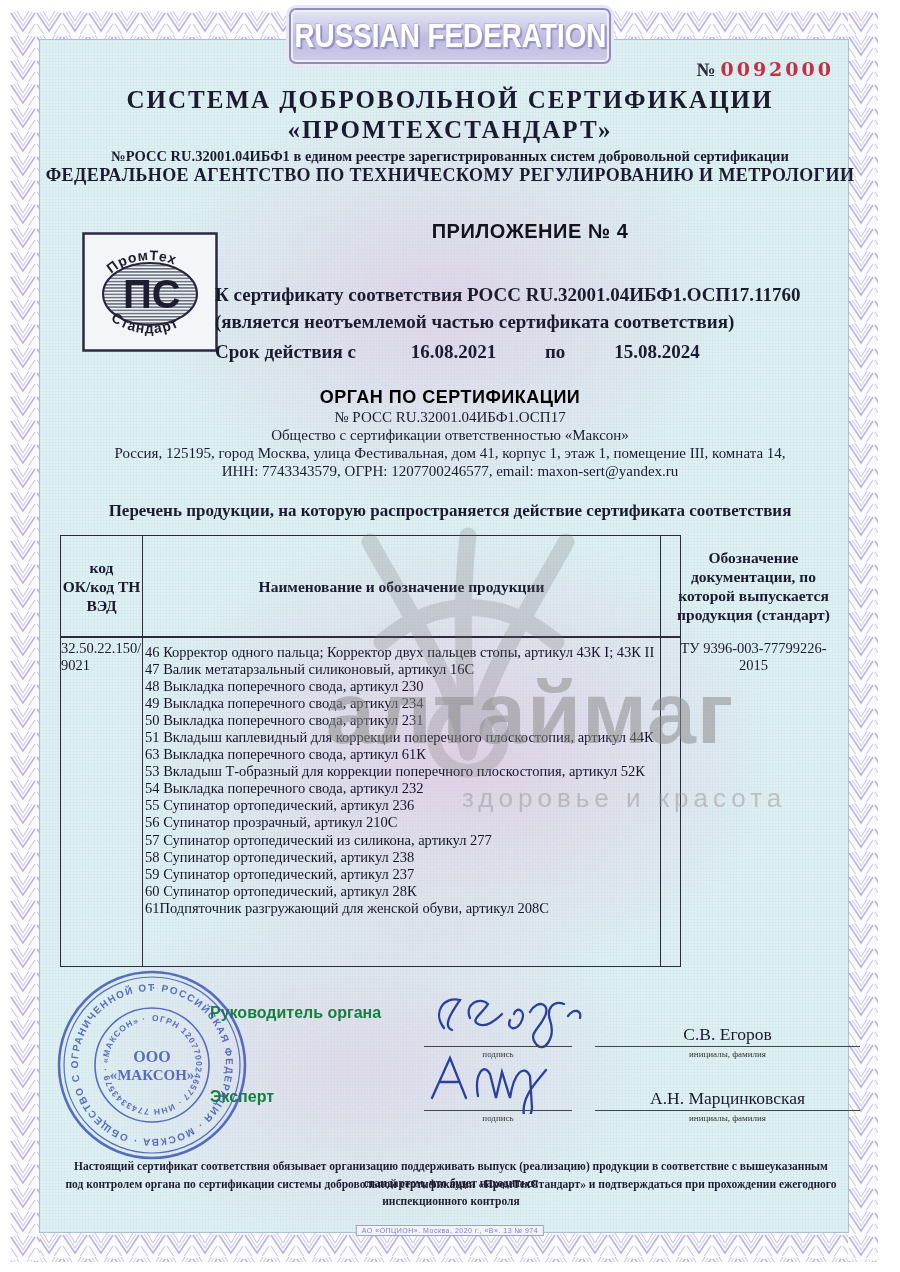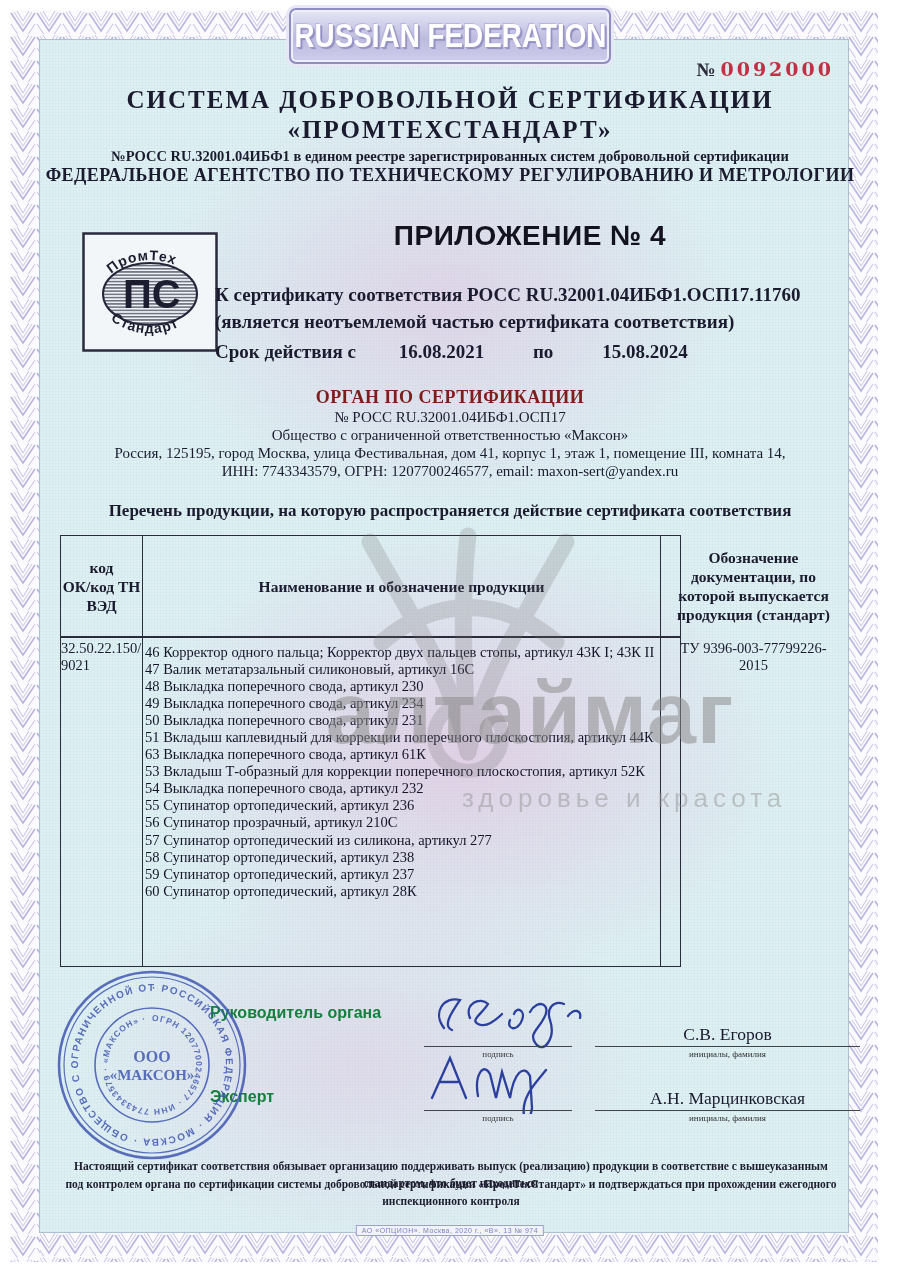--- a/index.html
+++ b/index.html
@@ -30,26 +30,26 @@
 
   .serial{position:absolute;right:66px;top:58px;font-size:19px;z-index:5;}
   .serial .sym{color:#2c2c3c;font-weight:bold;}
   .serial .num{color:#c23044;font-weight:bold;letter-spacing:3px;font-family:"DejaVu Serif",serif;}
 
   .t1{left:0;right:0;top:86px;font-size:25px;letter-spacing:2px;}
   .t2{left:0;right:0;top:116px;font-size:25px;letter-spacing:2px;}
   .t3{left:0;right:0;top:148px;font-size:14.5px;}
   .t4{left:0;right:0;top:165px;font-size:18px;letter-spacing:.4px;}
 
-  .appx{left:220px;width:620px;top:220px;font-size:28px;letter-spacing:.5px;color:#13131f;}
+  .appx{left:220px;width:620px;top:220px;font-size:20px;letter-spacing:.5px;color:#13131f;}
   .certline{left:215px;width:645px;top:281px;font-size:19px;line-height:27px;}
   .validity{left:215px;width:645px;top:341px;font-size:19px;}
-  .validity .gap1{margin-left:38px;} .validity .gap2{margin-left:44px;} .validity .gap3{margin-left:44px;}
-
-  .orgh{left:0;right:0;top:387px;font-size:18px;letter-spacing:.5px;color:#7f1d1d;font-family:Liberation Serif, serif;}
+  .validity .gap1{margin-left:50px;} .validity .gap2{margin-left:44px;} .validity .gap3{margin-left:44px;}
+
+  .orgh{left:0;right:0;top:387px;font-size:18px;letter-spacing:.5px;color:#000000;}
   .orgl{left:0;right:0;font-size:15px;}
 
   .perechen{left:0;right:0;top:501px;font-size:17px;}
 
   .tbl{left:60px;top:535px;width:621px;height:432px;border:1.5px solid #2b2b3b;box-sizing:border-box;}
   .th{position:absolute;box-sizing:border-box;border-right:1.5px solid #2b2b3b;top:0;height:100px;
       display:flex;align-items:center;justify-content:center;font-weight:bold;font-size:15.5px;line-height:19px;text-align:center;}
   .hrule{position:absolute;left:0;right:0;top:100px;height:1.5px;background:#2b2b3b;}
   .td{position:absolute;box-sizing:border-box;border-right:1.5px solid #2b2b3b;top:101.5px;bottom:0;font-size:14.5px;line-height:17.1px;}
   .c1{left:0;width:82px;} .c2{left:82px;width:518px;} .c3{left:600px;width:185px;border-right:none !important;}
@@ -149,21 +149,21 @@
   </div>
   <div class="abs ser b validity">
     <span>Срок действия с</span>
     <span class="gap1">16.08.2021</span>
     <span class="gap2">по</span>
     <span class="gap3">15.08.2024</span>
   </div>
 
   <div class="abs ctr sans b orgh">ОРГАН ПО СЕРТИФИКАЦИИ</div>
   <div class="abs ctr ser orgl" style="top:409px">№ РОСС RU.32001.04ИБФ1.ОСП17</div>
-  <div class="abs ctr ser orgl" style="top:427px">Общество с ограниченной ответственностью «Максон»</div>
+  <div class="abs ctr ser orgl" style="top:427px">Общество с сертификации ответственностью «Максон»</div>
   <div class="abs ctr ser orgl" style="top:445px">Россия, 125195, город Москва, улица Фестивальная, дом 41, корпус 1, этаж 1, помещение III, комната 14,</div>
   <div class="abs ctr ser orgl" style="top:463px">ИНН: 7743343579, ОГРН: 1207700246577, email: maxon-sert@yandex.ru</div>
 
   <div class="abs ctr ser b perechen">Перечень продукции, на которую распространяется действие сертификата соответствия</div>
 
   <div class="abs tbl ser">
     <div class="th c1">
       <div>
         <div>код</div>
         <div>ОК/код ТН</div>
@@ -191,20 +191,21 @@
           <div class="item-line">51 Вкладыш каплевидный для коррекции поперечного плоскостопия, артикул 44К</div>
           <div class="item-line">63 Выкладка поперечного свода, артикул 61К</div>
           <div class="item-line">53 Вкладыш Т-образный для коррекции поперечного плоскостопия, артикул 52К</div>
           <div class="item-line">54 Выкладка поперечного свода, артикул 232</div>
           <div class="item-line">55 Супинатор ортопедический, артикул 236</div>
           <div class="item-line">56 Супинатор прозрачный, артикул 210С</div>
           <div class="item-line">57 Супинатор ортопедический из силикона, артикул 277</div>
           <div class="item-line">58 Супинатор ортопедический, артикул 238</div>
           <div class="item-line">59 Супинатор ортопедический, артикул 237</div>
           <div class="item-line">60 Супинатор ортопедический, артикул 28К</div>
+          <div class="item-line">61Подпяточник разгружающий для женской обуви, артикул 208С</div>
         </div>
     </div>
     <div class="td c3">
       <div>ТУ 9396-003-77799226-</div>
       <div>2015</div>
     </div>
   </div>
 
   <div class="abs siglabel" style="left:210px;top:1004px">Руководитель органа</div>
   <div class="abs siglabel" style="left:210px;top:1088px">Эксперт</div>

